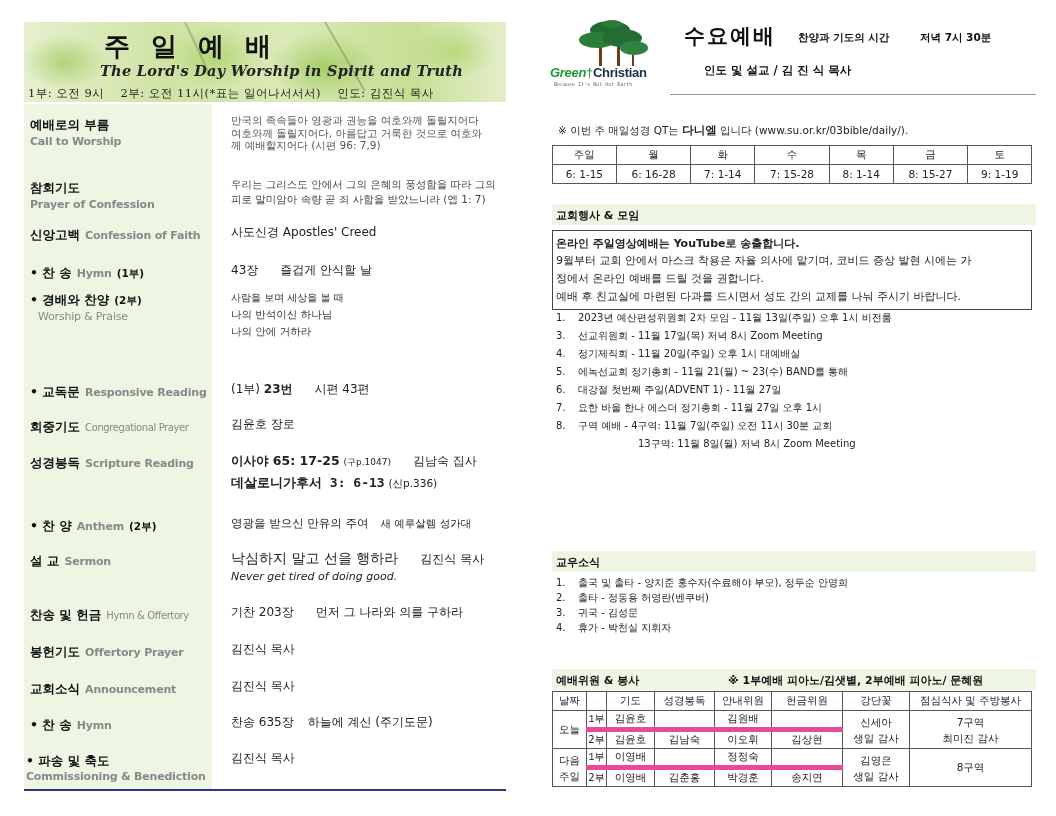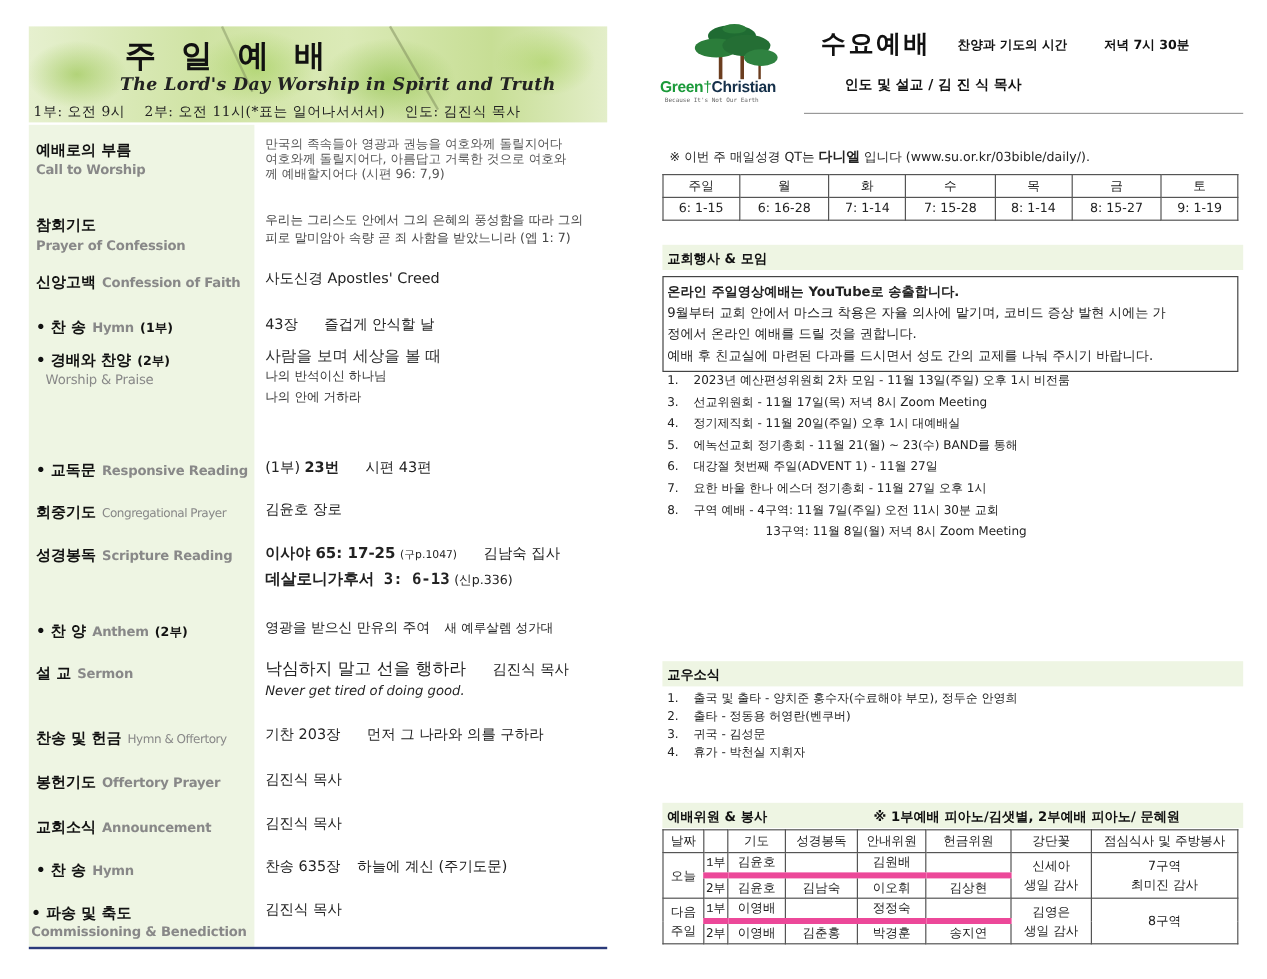--- a/index.html
+++ b/index.html
@@ -31,21 +31,21 @@
     position: absolute; left: 4px; top: 64px; font-family: "DejaVu Serif", serif;
     font-size: 11.5px; color: #222; white-space: nowrap; letter-spacing: .5px;
   }
   .banner-info span { margin-right: 12px; }
 
   .order { position: absolute; left: 0; top: 82px; width: 482px; height: 685px; }
   .order .label-col { position: absolute; left: 0; top: 0; width: 188px; height: 685px; background: #eef5e3; }
   .order .bottom-line { position: absolute; left: 0; top: 685px; width: 482px; height: 2px; background: #2a3a7a; }
   .row { position: absolute; left: 0; width: 482px; }
   .row .lbl { position: absolute; left: 6px; top: 0; width: 180px; }
-  .row .val { position: absolute; left: 197px; top: 0; width: 285px; }
+  .row .val { position: absolute; left: 207px; top: 0; width: 285px; }
   .lbl .ko { font-weight: bold; font-size: 12.5px; color: #111; }
   .lbl .en { font-size: 11px; color: #888; font-weight: bold; letter-spacing: -.2px; }
   .lbl .en.small { font-size: 10px; font-weight: normal; letter-spacing: -.4px; }
   .lbl .en.block { display: block; margin-top: 1px; }
   .lbl .en.block.indent { margin-left: 8px; font-weight: normal; }
   .lbl .bu { font-size: 10.5px; font-weight: bold; color: #111; }
   .val .txt { font-size: 12px; color: #222; line-height: 17px; display: block; }
   .val .txt.small { font-size: 10.5px; color: #555; line-height: 12.5px; }
   .val .txt.gray { color: #444; font-size: 10.5px; line-height: 15px; }
   .val .bold { font-weight: bold; font-size: 12.5px; }
@@ -53,21 +53,21 @@
   .val .serifbold { font-family: "DejaVu Sans Mono", monospace; font-weight: bold; font-size: 13px; }
   .val .ital { font-style: italic; font-size: 11px; display: block; margin-top: 2px; }
   .val .sermon-title { font-weight: normal; font-size: 14px; }
   .sp { display: inline-block; width: 22px; }
 
   
   .right { position: absolute; left: 550px; top: 18px; width: 486px; height: 780px; }
   .logo { position: absolute; left: 0; top: 2px; width: 118px; height: 72px; }
   .logo .tree { position: absolute; left: 22px; top: 0; width: 80px; height: 48px; }
   .logo .brand { position: absolute; left: 0; top: 45px; font-family: "Liberation Sans", sans-serif; font-weight: bold; font-size: 13px; letter-spacing: -.3px; white-space: nowrap; }
-  .logo .brand .g { color: #1b9a3a; }
+  .logo .brand .g { color: #1b9a3a; font-style: italic; }
   .logo .brand .cross { color: #1b9a3a; font-weight: normal; }
   .logo .brand .c { color: #15304a; }
   .logo .tagline { position: absolute; left: 4px; top: 61px; font-family: "DejaVu Sans Mono", monospace; font-size: 5px; color: #666; white-space: nowrap; }
   .w-title { position: absolute; left: 134px; top: 4px; font-weight: bold; font-size: 21px; letter-spacing: 2px; color: #111; }
   .w-sub { position: absolute; left: 248px; top: 13px; font-weight: bold; font-size: 10.5px; color: #111; white-space: nowrap; }
   .w-time { position: absolute; left: 370px; top: 13px; font-weight: bold; font-size: 10.5px; color: #111; white-space: nowrap; }
   .w-leader { position: absolute; left: 154px; top: 45px; font-weight: bold; font-size: 11.5px; color: #111; white-space: nowrap; }
   .head-rule { position: absolute; left: 120px; top: 76px; width: 366px; height: 1px; background: #999; }
 
   .qt-line { position: absolute; left: 8px; top: 105px; font-size: 10.5px; color: #222; white-space: nowrap; }
@@ -161,21 +161,21 @@
         </div>
     </div>
 
     <div class="row" style="top:185px;">
       <div class="lbl">
         <span class="ko">• 경배와 찬양</span>
         <span class="bu">(2부)</span>
         <span class="en block indent">Worship &amp; Praise</span>
       </div>
       <div class="val">
-        <span class="txt small" style="color:#333;line-height:17px;font-size:13px;">사람을 보며 세상을 볼 때</span>
+        <span class="txt small" style="color:#333;line-height:17px;font-size:10px;">사람을 보며 세상을 볼 때</span>
         <span class="txt small" style="color:#333;line-height:17px;font-size:10.5px;">나의 반석이신 하나님</span>
         <span class="txt small" style="color:#333;line-height:17px;font-size:10.5px;">나의 안에 거하라</span>
       </div>
     </div>
 
     <div class="row" style="top:277px;">
       <div class="lbl">
         <span class="ko">• 교독문</span>
         <span class="en">Responsive Reading</span>
       </div>

